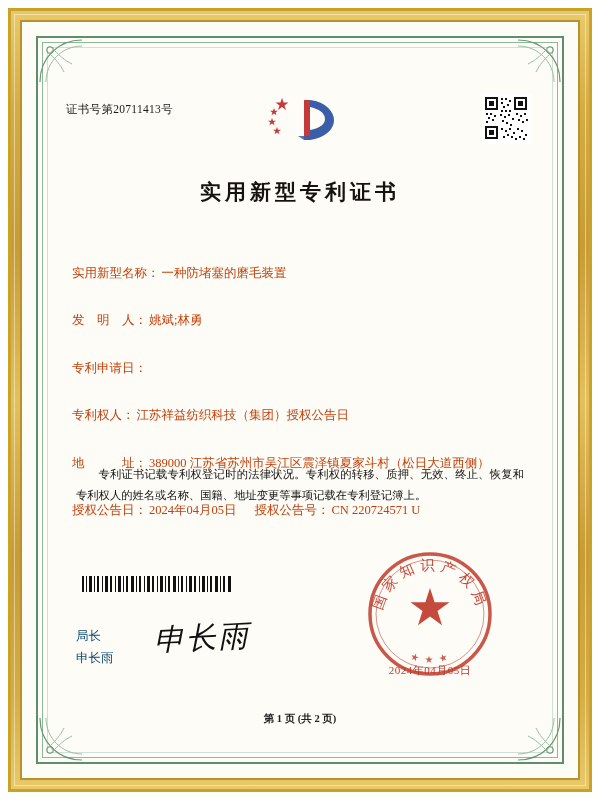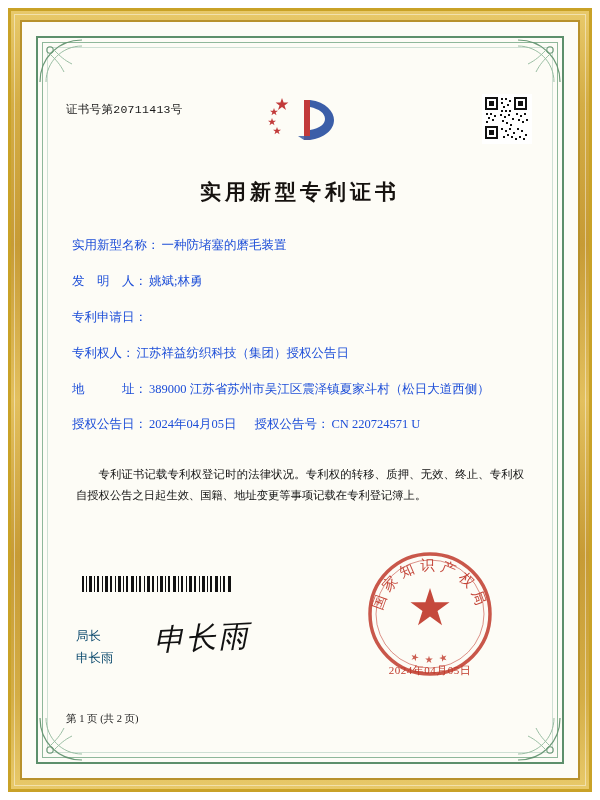--- a/index.html
+++ b/index.html
@@ -95,21 +95,20 @@
     box-sizing: border-box;
   }
 
   .cert-no {
     position: absolute;
     left: 0;
     top: 36px;
     font-size: 11.5px;
     color: #1a1a1a;
     letter-spacing: .3px;
-    font-family: Liberation Mono, monospace;
   }
 
   .qr {
     position: absolute;
     right: 2px;
     top: 28px;
     width: 48px;
     height: 48px;
     background: #ffffff;
     padding: 1px;
@@ -141,23 +140,24 @@
   .fields {
     position: absolute;
     left: 6px;
     right: 6px;
     top: 170px;
   }
   .field-row {
     display: flex;
     align-items: center;
     font-size: 12.5px;
-    color: #1d4ed8;
+    color: #c2410c;
     margin-bottom: 16.5px;
     line-height: 1.55;
+    margin-top: 28px;
   }
   .field-label {
     white-space: nowrap;
     flex: 0 0 auto;
   }
   .field-value {
     margin-left: 2px;
     flex: 1 1 auto;
   }
   .field-row.double .field-value {
@@ -227,22 +227,24 @@
     font-style: italic;
     color: #111;
     letter-spacing: 2px;
     transform: rotate(-3deg);
   }
 
   .footer {
     position: absolute;
     left: 0; right: 0;
     bottom: 8px;
+    text-align: center;
     font-size: 10.5px;
     color: #222;
+    font-weight: bold;
   }
 </style>
 </head>
 <body>
 
 <div class="page">
   <div class="frame-outer">
     <div class="frame-inner">
 
       <div class="green-band"></div>
@@ -376,21 +378,21 @@
           </div>
           <div class="field-row double">
             <span class="field-label">授权公告日：</span>
             <span class="field-value">2024年04月05日</span>
             <span class="sub-label">授权公告号：</span>
             <span class="field-value">CN 220724571 U</span>
           </div>
         </div>
 
         <div class="paras">
-          <p class="para">专利证书记载专利权登记时的法律状况。专利权的转移、质押、无效、终止、专利权自授权公告之日起生效、国籍、地址变更等事项记载在专利登记簿上。</p>
+          <p class="para">专利证书记载专利权登记时的法律状况。专利权的转移、质押、无效、终止、恢复和专利权人的姓名或名称、国籍、地址变更等事项记载在专利登记簿上。</p>
         </div>
 
         <div class="barcode">
           <svg width="150" height="16" viewBox="0 0 150 16">
             <g fill="#111">
               <rect x="0" y="0" width="2" height="16"></rect>
                 <rect x="4" y="0" width="1" height="16"></rect>
               <rect x="7" y="0" width="3" height="16"></rect>
                 <rect x="12" y="0" width="1" height="16"></rect>
               <rect x="15" y="0" width="2" height="16"></rect>

